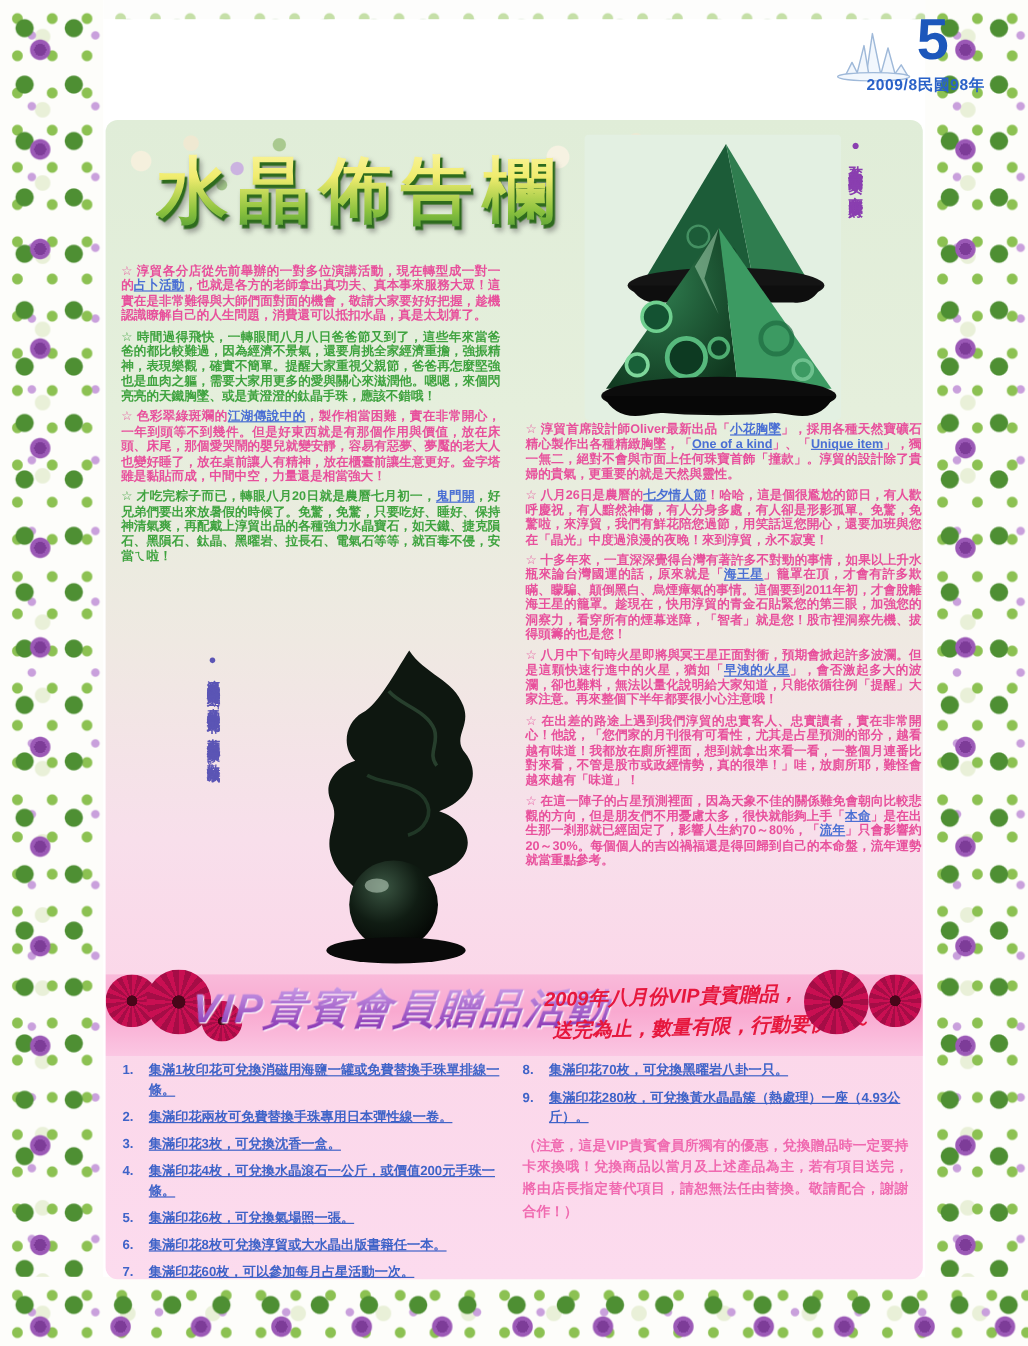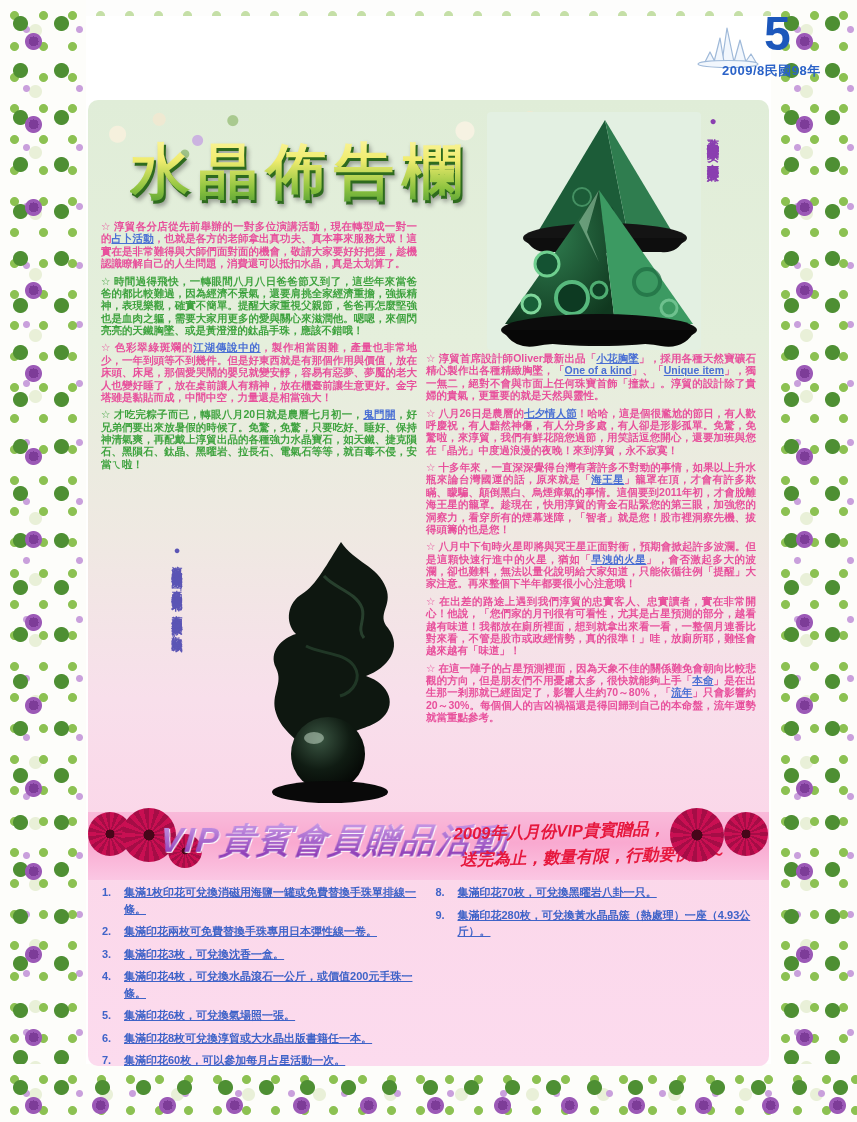--- a/index.html
+++ b/index.html
@@ -24,21 +24,21 @@
   
   .page-header{position:absolute;left:688px;top:12px;width:150px;height:80px;}
   .crystal-icon{position:absolute;left:6px;top:12px;}
   .page-num{position:absolute;left:76px;top:-6px;font-size:48px;font-weight:bold;color:#1c57bb;}
   .page-date{position:absolute;left:2px;top:50px;font-size:13px;font-weight:bold;color:#2a62c8;letter-spacing:.5px;white-space:nowrap;margin-left:32px;}
 
   
   .content{position:absolute;left:88px;top:100px;width:681px;height:966px;border-radius:10px;overflow:hidden;
     background:linear-gradient(180deg,#e0edd8 0%,#e5efdc 25%,#efe9e2 45%,#f8dfeb 62%,#fbd7e9 75%,#fcdbee 100%);}
 
-  .main-title{position:absolute;left:42px;top:32px;margin:0;font-size:60px;font-weight:bold;letter-spacing:8px;
+  .main-title{position:absolute;left:42px;top:19px;margin:0;font-size:60px;font-weight:bold;letter-spacing:8px;
     color:#cfdc52;
     background:linear-gradient(180deg,#fdf6a8 0%,#f0ec6e 35%,#8cc23e 70%,#3c8f33 100%);
     -webkit-background-clip:text;background-clip:text;-webkit-text-fill-color:transparent;
     filter:drop-shadow(2px 3px 0 #2e6b1e) drop-shadow(2px 3px 2px rgba(70,70,70,.45));}
 
   .deco{position:absolute;pointer-events:none;}
   .deco.a{left:4px;top:2px;width:160px;height:62px;background:
       radial-gradient(circle at 16% 52%,#f5f0dd 0 8px,rgba(0,0,0,0) 9px),
       radial-gradient(circle at 42% 28%,#efe9d2 0 6px,rgba(0,0,0,0) 7px),
       radial-gradient(circle at 66% 62%,#cbb3e0 0 5px,rgba(0,0,0,0) 6px),
@@ -49,21 +49,21 @@
       radial-gradient(circle at 44% 8%,#efe9d2 0 6px,rgba(0,0,0,0) 7px),
       radial-gradient(circle at 70% 22%,#f3eedd 0 8px,rgba(0,0,0,0) 9px),
       radial-gradient(circle at 88% 50%,#b79bd8 0 8px,rgba(0,0,0,0) 9px),
       radial-gradient(circle at 30% 42%,#a9c98f 0 5px,rgba(0,0,0,0) 6px),
       radial-gradient(circle at 58% 58%,#94bd7c 0 5px,rgba(0,0,0,0) 6px),
       radial-gradient(circle at 80% 86%,#f1ecdb 0 7px,rgba(0,0,0,0) 8px);}
 
   
   .col{position:absolute;}
   .col-left{left:13px;top:120px;width:316px;}
-  .col-right{left:338px;top:252px;width:330px;}
+  .col-right{left:350px;top:252px;width:330px;}
   .article{font-size:10.5px;line-height:1.18;margin:0 0 5px 0;text-align:justify;font-weight:bold;}
   .article.magenta{color:#e8509c;}
   .article.green{color:#3fa33f;}
   .article .hl{color:#4a6fd4;text-decoration:underline;}
 
   
   .photo{position:absolute;}
   .photo.pyramid{left:399px;top:12px;width:214px;height:238px;}
   .photo.dragon{left:128px;top:436px;width:218px;height:270px;}
   .vcap{position:absolute;writing-mode:vertical-rl;text-orientation:upright;font-weight:bold;letter-spacing:1px;}
@@ -125,21 +125,21 @@
 
   <div class="content">
     <div class="deco a"></div>
     <div class="deco b"></div>
 
     <h1 class="main-title">水晶佈告欄</h1>
 
     <div class="col col-left" id="col-left">
         <p class="article magenta"><span>☆ 淳貿各分店從先前舉辦的一對多位演講活動，現在轉型成一對一的</span><span class="hl">占卜活動</span><span>，也就是各方的老師拿出真功夫、真本事來服務大眾！這實在是非常難得與大師們面對面的機會，敬請大家要好好把握，趁機認識瞭解自己的人生問題，消費還可以抵扣水晶，真是太划算了。</span></p>
         <p class="article green"><span>☆ 時間過得飛快，一轉眼間八月八日爸爸節又到了，這些年來當爸爸的都比較難過，因為經濟不景氣，還要肩挑全家經濟重擔，強振精神，表現樂觀，確實不簡單。提醒大家重視父親節，爸爸再怎麼堅強也是血肉之軀，需要大家用更多的愛與關心來滋潤他。嗯嗯，來個閃亮亮的天鐵胸墜、或是黃澄澄的鈦晶手珠，應該不錯哦！</span></p>
-        <p class="article magenta"><span>☆ 色彩翠綠斑斕的</span><span class="hl">江湖傳說中的</span><span>，製作相當困難，產量也非常地少，一年到頭等不到幾件。但是好東西就是有那個作用與價值，放在床頭、床尾，那個愛哭鬧的嬰兒就變安靜，容易有惡夢、夢魘的老大人也變好睡了，放在桌前讓人有精神，放在櫃臺前讓生意更好。金字塔雖是黏貼而成，中間中空，力量還是相當強大！</span></p>
+        <p class="article magenta"><span>☆ 色彩翠綠斑斕的</span><span class="hl">江湖傳說中的</span><span>，製作相當困難，實在非常開心，一年到頭等不到幾件。但是好東西就是有那個作用與價值，放在床頭、床尾，那個愛哭鬧的嬰兒就變安靜，容易有惡夢、夢魘的老大人也變好睡了，放在桌前讓人有精神，放在櫃臺前讓生意更好。金字塔雖是黏貼而成，中間中空，力量還是相當強大！</span></p>
         <p class="article green"><span>☆ 才吃完粽子而已，轉眼八月20日就是農曆七月初一，</span><span class="hl">鬼門開</span><span>，好兄弟們要出來放暑假的時候了。免驚，免驚，只要吃好、睡好、保持神清氣爽，再配戴上淳貿出品的各種強力水晶寶石，如天鐵、捷克隕石、黑隕石、鈦晶、黑曜岩、拉長石、電氣石等等，就百毒不侵，安當ㄟ啦！</span></p>
       </div>
 
     <div class="photo pyramid">
       <svg width="214" height="238" viewBox="0 0 214 238">
         <defs>
           <radialGradient id="sphL" cx="40%" cy="35%" r="75%">
             <stop offset="0%" stop-color="#2f7d4f"></stop>
               <stop offset="100%" stop-color="#10381f"></stop>
           </radialGradient>
@@ -251,16 +251,17 @@
         <div id="gifts-right">
             <div class="gift-item">
               <span class="gift-num">8.</span>
               <span class="gift-text">集滿印花70枚，可兌換黑曜岩八卦一只。</span>
             </div>
             <div class="gift-item">
               <span class="gift-num">9.</span>
               <span class="gift-text">集滿印花280枚，可兌換黃水晶晶簇（熱處理）一座（4.93公斤）。</span>
             </div>
           </div>
+        <div class="gift-note">（注意，這是VIP貴賓會員所獨有的優惠，兌換贈品時一定要持卡來換哦！兌換商品以當月及上述產品為主，若有項目送完，將由店長指定替代項目，請恕無法任由替換。敬請配合，謝謝合作！）</div>
       </div>
     </div>
   </div>
 </div>
 
 </body></html>

